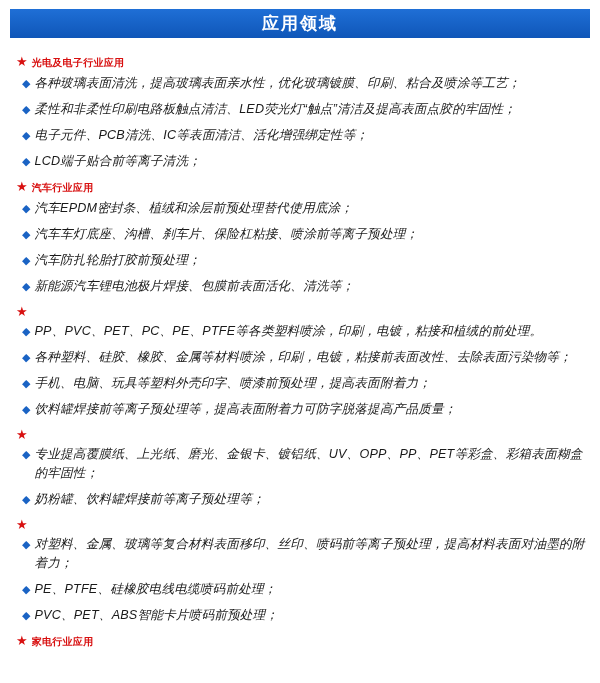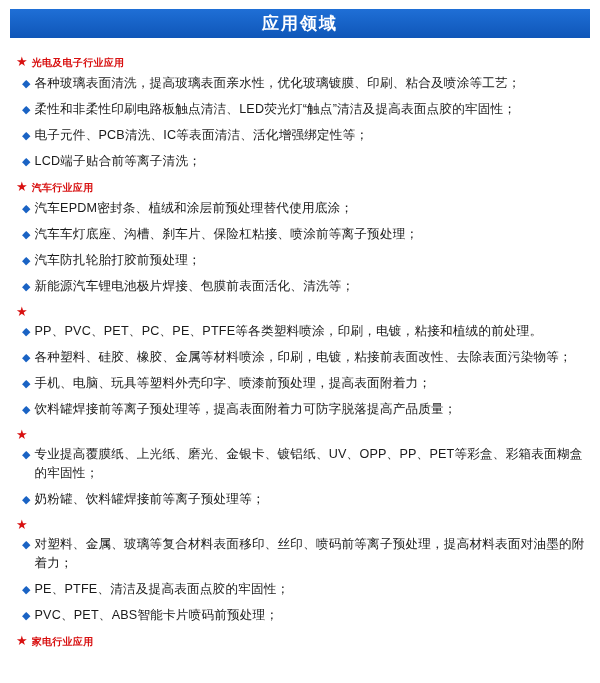--- a/index.html
+++ b/index.html
@@ -69,20 +69,21 @@
     line-height: 19px;
     margin-right: 4px;
     flex: 0 0 auto;
   }
   .item-text {
     color: #1a1a1a;
     font-size: 12.6px;
     line-height: 19px;
     letter-spacing: 0.2px;
     flex: 1 1 auto;
+    font-style: italic;
   }
 </style>
 </head>
 <body>
 
 <div class="page">
 
   <div class="header-bar">
     <div class="header-title">应用领域</div>
   </div>
@@ -174,21 +175,21 @@
     <div class="section">
       <div class="section-head">
         <span class="star">★</span>
       </div>
       <div class="item">
         <span class="bullet">◆</span>
         <span class="item-text">对塑料、金属、玻璃等复合材料表面移印、丝印、喷码前等离子预处理，提高材料表面对油墨的附着力；</span>
       </div>
       <div class="item">
         <span class="bullet">◆</span>
-        <span class="item-text">PE、PTFE、清洁及提高表面点胶的牢固性；</span>
+        <span class="item-text">PE、PTFE、硅橡胶电线电缆喷码前处理；</span>
       </div>
       <div class="item">
         <span class="bullet">◆</span>
         <span class="item-text">PVC、PET、ABS智能卡片喷码前预处理；</span>
       </div>
     </div>
 
     <div class="section">
       <div class="section-head">
         <span class="star">★</span>

